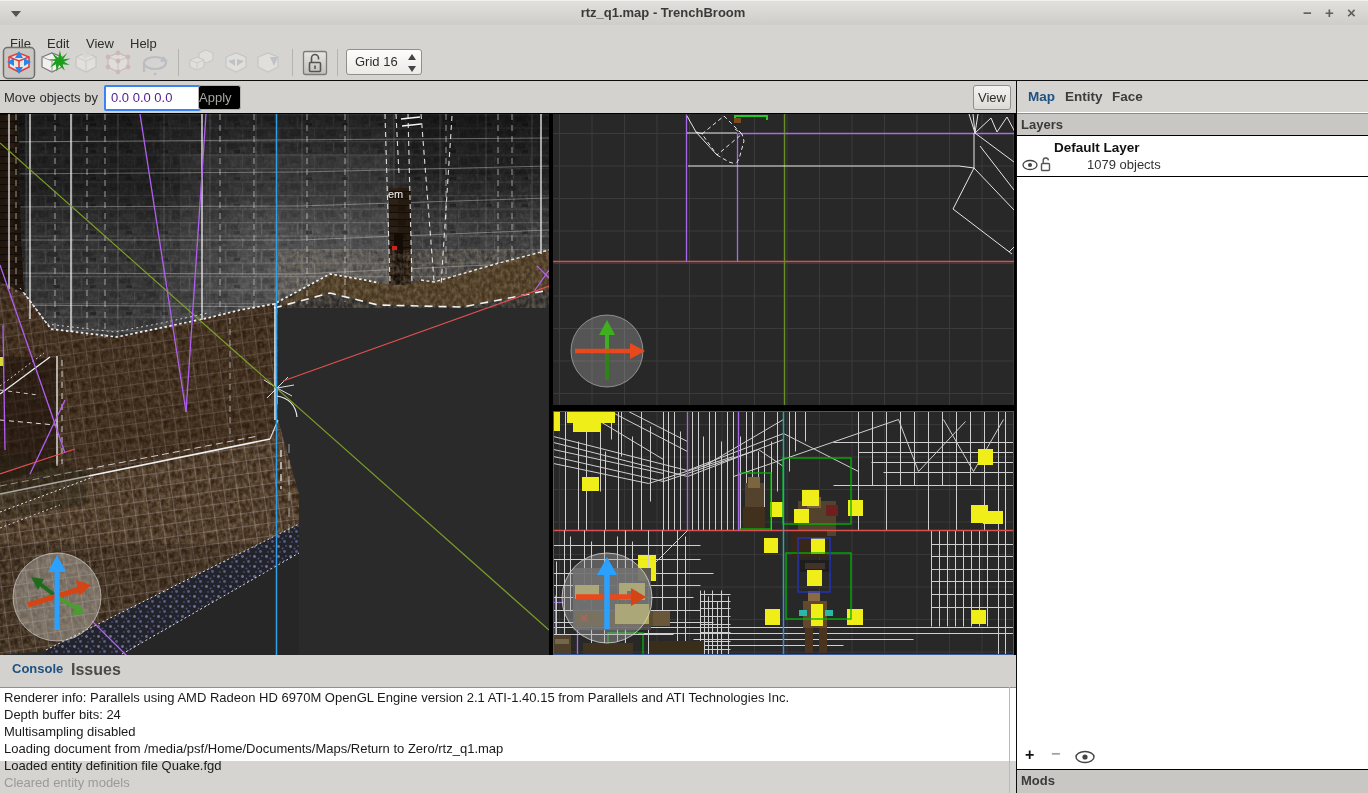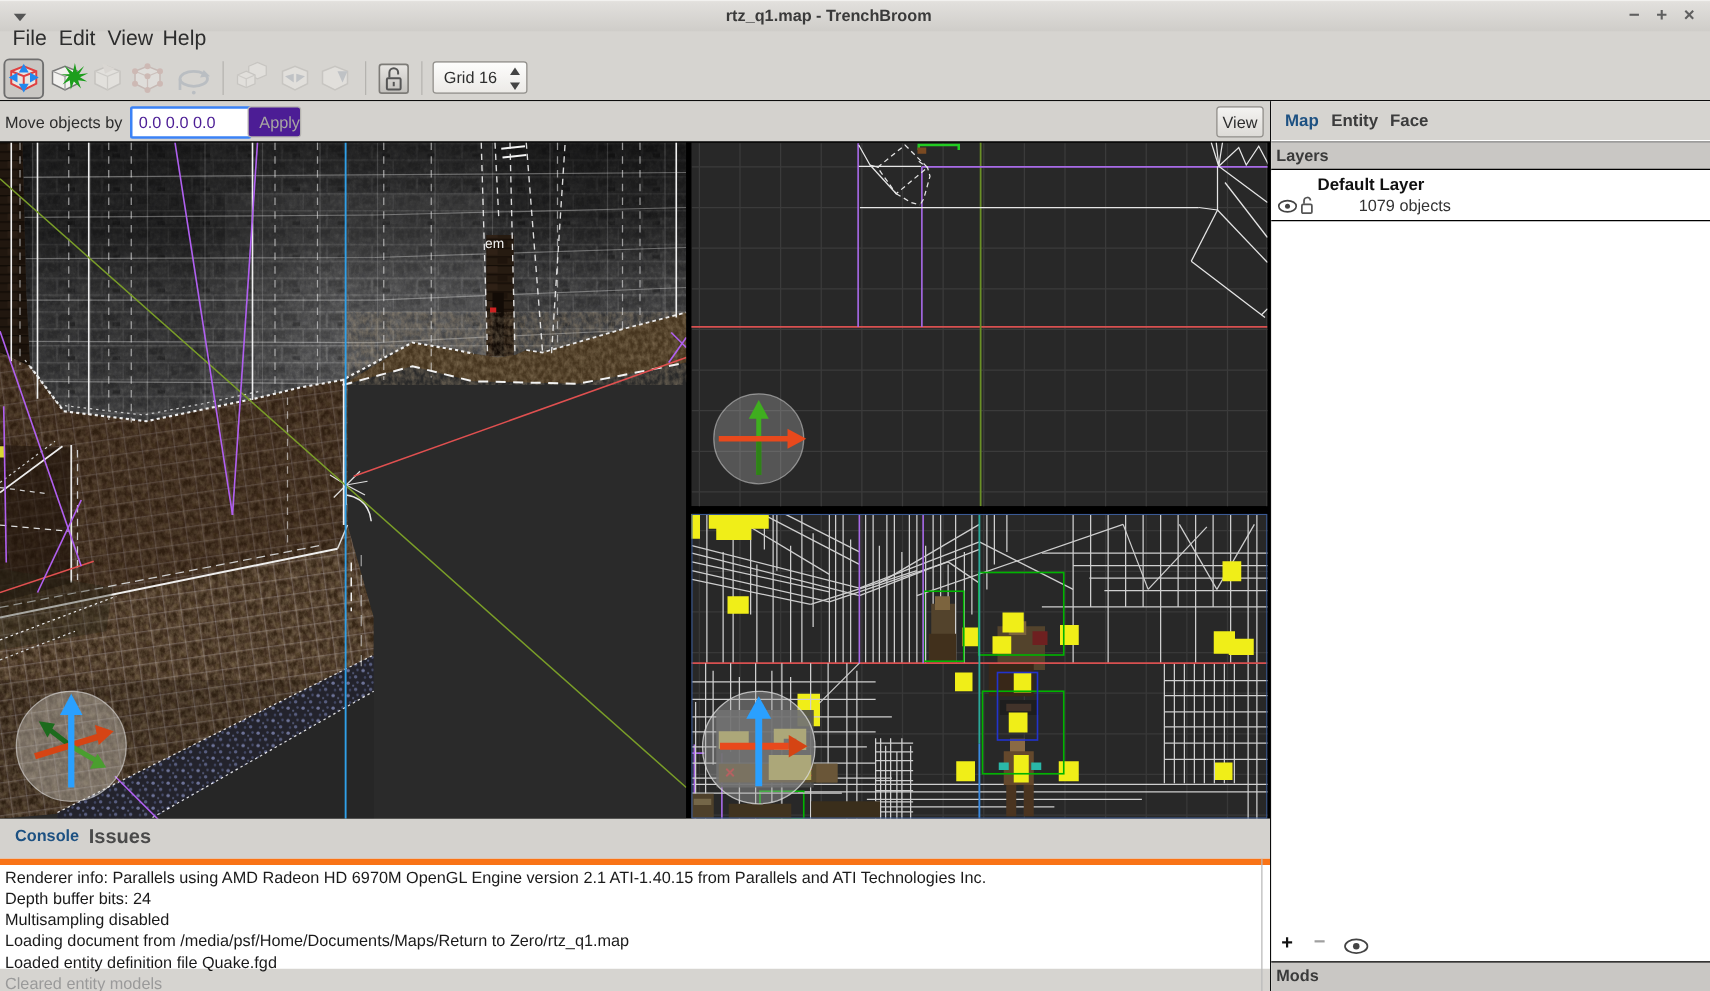--- a/index.html
+++ b/index.html
@@ -6,38 +6,38 @@
   body{width:1368px;height:793px;overflow:hidden;position:relative;
        font-family:"Liberation Sans",sans-serif;background:#d6d4d0;}
   .abs{position:absolute;}
   
   #titlebar{left:0;top:0;width:1368px;height:25px;
     background:linear-gradient(#e2e0dd,#cfcdc9);
     border-top:1px solid #f2f1ef;box-sizing:border-box;}
   #title{left:0;top:5px;width:1326px;text-align:center;font-size:13px;font-weight:bold;color:#3a3a3a;}
   .winbtn{top:5px;color:#5f5f5f;font-size:15px;font-weight:bold;line-height:15px;}
   #menubar{left:0;top:25px;width:1368px;height:20px;}
-  .menu{top:21px;font-size:17px;color:#2d2d2d;}
+  .menu{top:36px;font-size:13px;color:#2d2d2d;}
   #toolbar{left:0;top:45px;width:1368px;height:35px;}
   #blackline1{left:0;top:80px;width:1368px;height:1px;background:#0c0c0c;}
   #movebar{left:0;top:81px;width:1016px;height:32px;background:#d4d2ce;}
   #movelbl{left:4px;top:90px;font-size:13px;color:#2d2d2d;}
   #moveinput{left:104px;top:85px;width:88px;height:22px;background:#fff;
     border:2px solid #3b82f6;border-radius:2px;font-size:13px;color:#4c1d95;padding-left:5px;line-height:22px;}
-  #applybtn{left:198px;top:85px;width:41px;height:23px;background:#4c1d95;
-    border:1px solid #b5b3af;border-radius:3px;color:#a8a6a2;font-size:13px;text-align:right;line-height:23px;}
+  #applybtn{left:198px;top:85px;width:41px;height:23px;background:#000000;
+    border:1px solid #b5b3af;border-radius:3px;color:#a8a6a2;font-size:13px;text-align:left;line-height:23px;}
   #viewbtn{left:973px;top:85px;width:36px;height:23px;background:linear-gradient(#f4f3f1,#dddbd7);
     border:1px solid #918f8b;border-radius:3px;color:#2d2d2d;font-size:13px;text-align:center;line-height:23px;}
   
   #vpbg{left:0;top:113px;width:1016px;height:542px;background:#000;}
   
   #constabs{left:0;top:655px;width:1016px;height:32px;background:#d4d2ce;}
   #constab1{left:12px;top:661px;font-size:13px;font-weight:bold;color:#1d5182;}
   #constab2{left:71px;top:661px;font-size:16px;font-weight:bold;color:#4a4a4a;}
-  #consarea{left:0;top:687px;width:1016px;height:88px;background:#fff;border-top:5px solid #f97316;box-sizing:border-box;}
+  #consarea{left:0;top:687px;width:1016px;height:74px;background:#fff;border-top:1px solid #f97316;box-sizing:border-box;}
   .cline{left:4px;font-size:13px;color:#1a1a1a;white-space:pre;}
   
   #rborder{left:1016px;top:81px;width:1px;height:712px;background:#0c0c0c;}
   #rpanel{left:1017px;top:81px;width:351px;height:712px;background:#fff;}
   #rtabs{left:0;top:0;width:351px;height:31px;background:#d6d4d0;}
   .rtab{top:8px;font-size:13.5px;font-weight:bold;}
   #layershdr{left:0;top:32px;width:386px;height:23px;background:#c9c7c4;
      border-top:1px solid #8a8a8a;border-bottom:1px solid #000;box-sizing:border-box;}
   .hdrtxt{left:4px;top:3px;font-size:13px;font-weight:bold;color:#3a3a3a;}
   #deflayer{left:0;top:56px;width:351px;height:40px;background:#fff;border-bottom:1px solid #000;box-sizing:border-box;}

